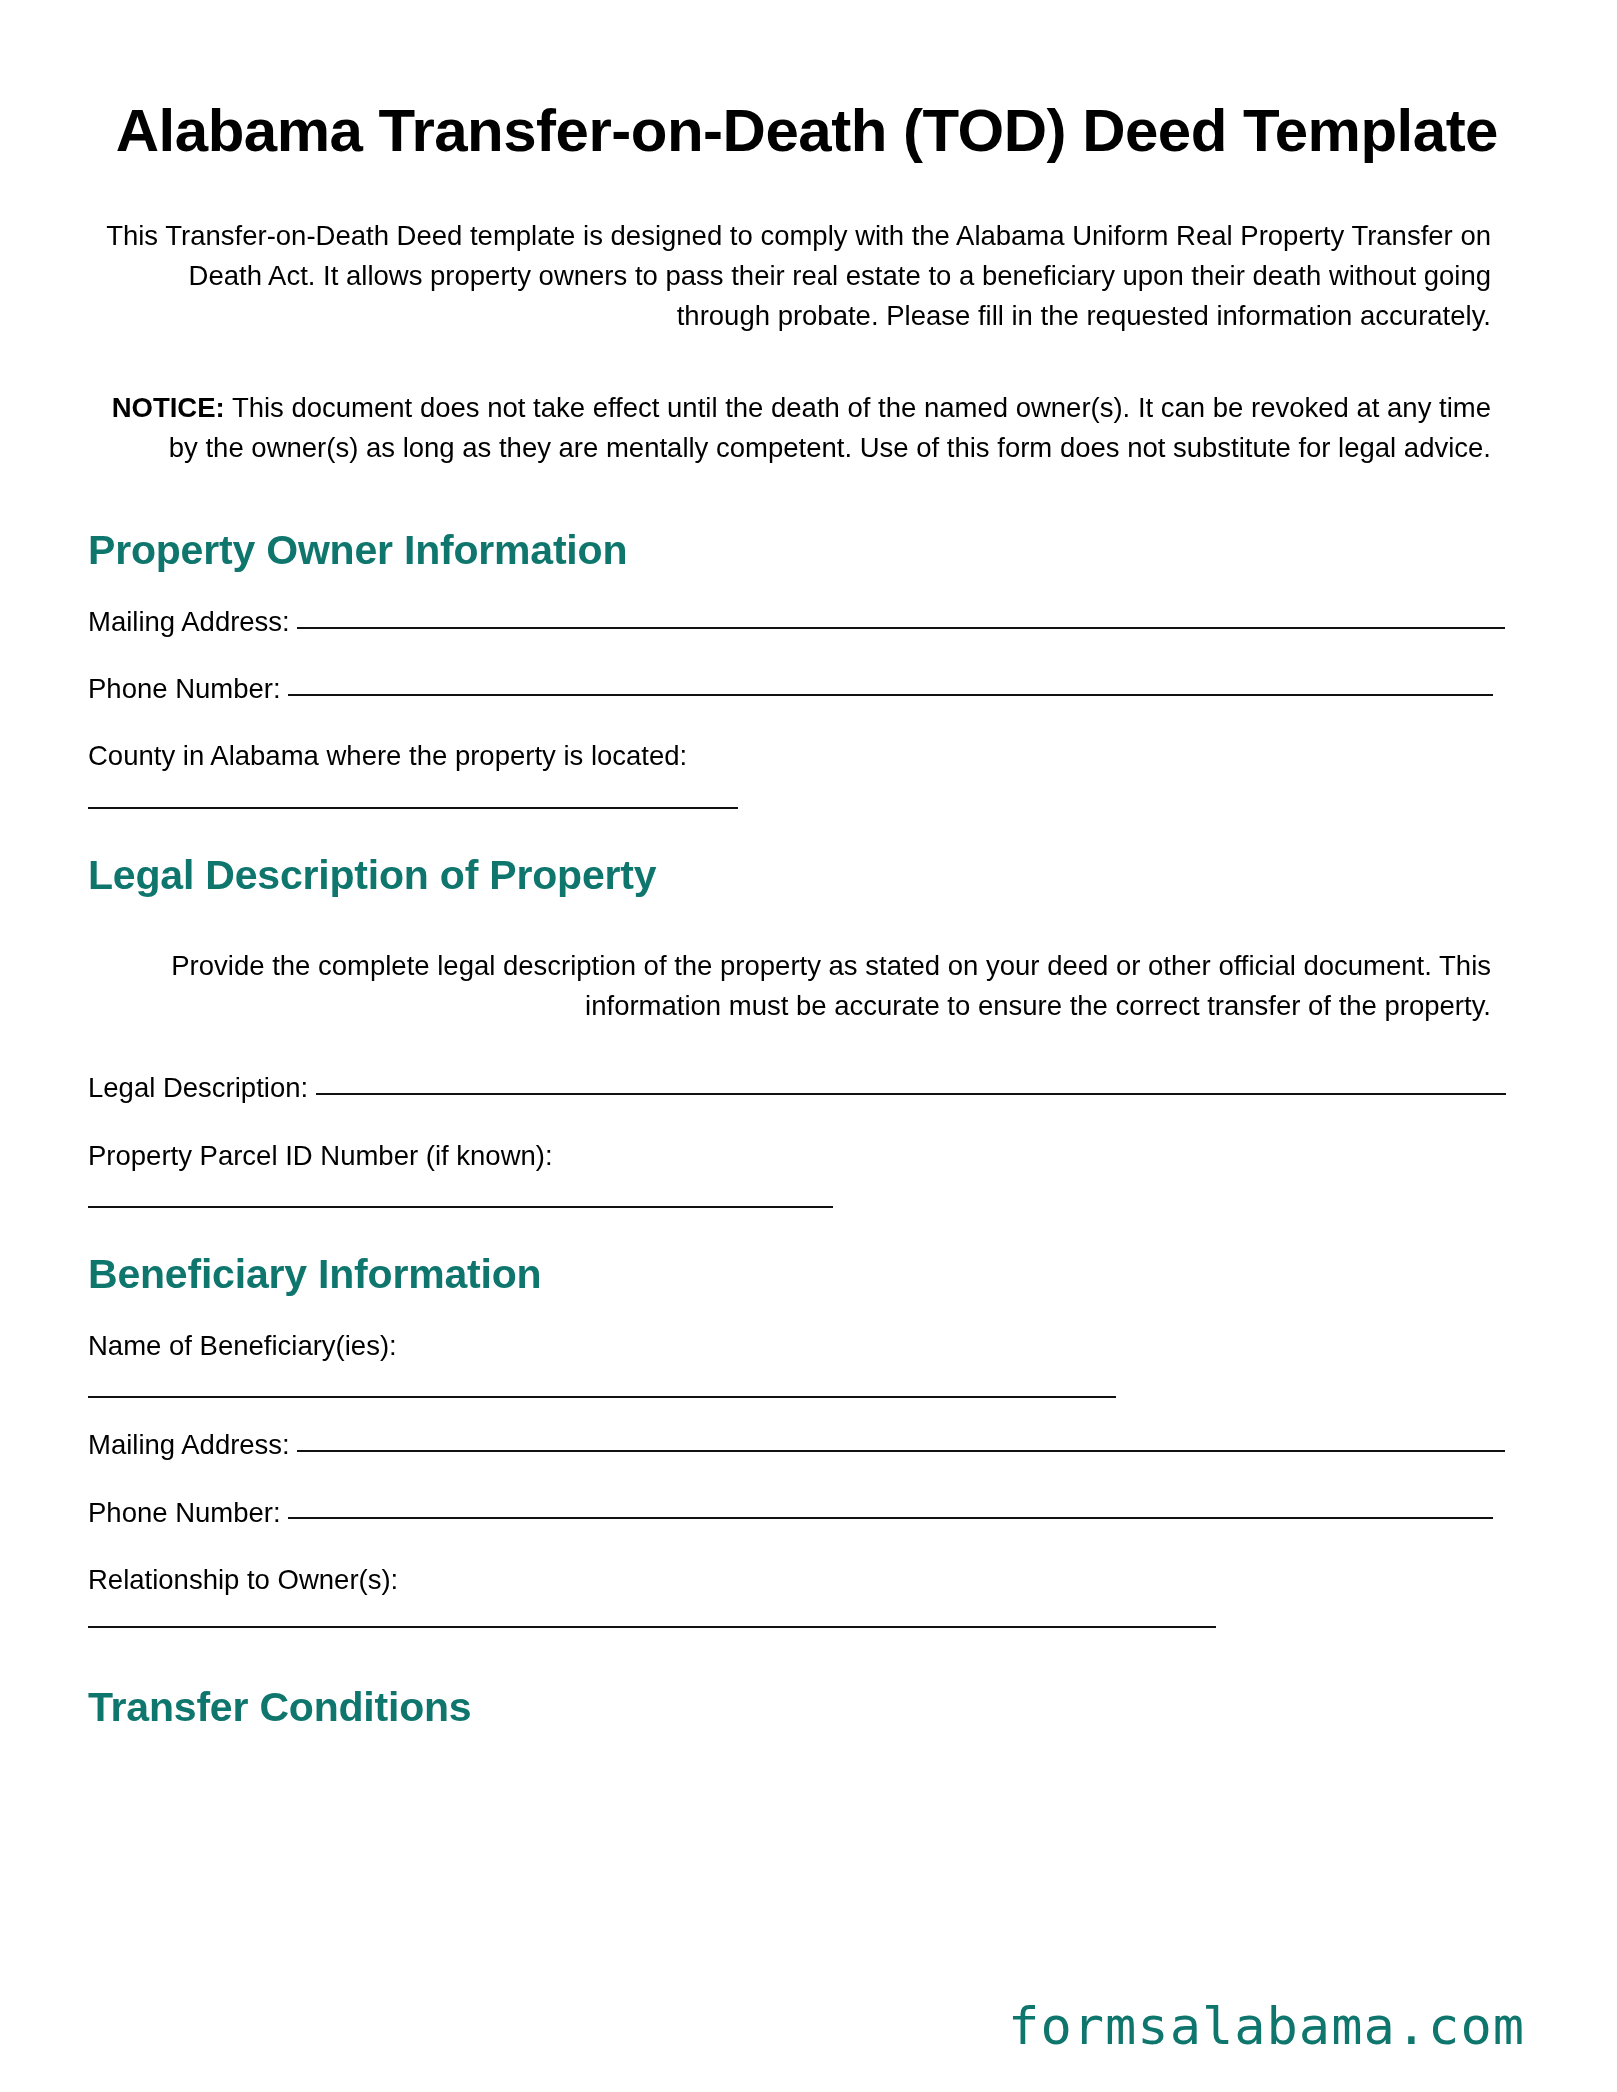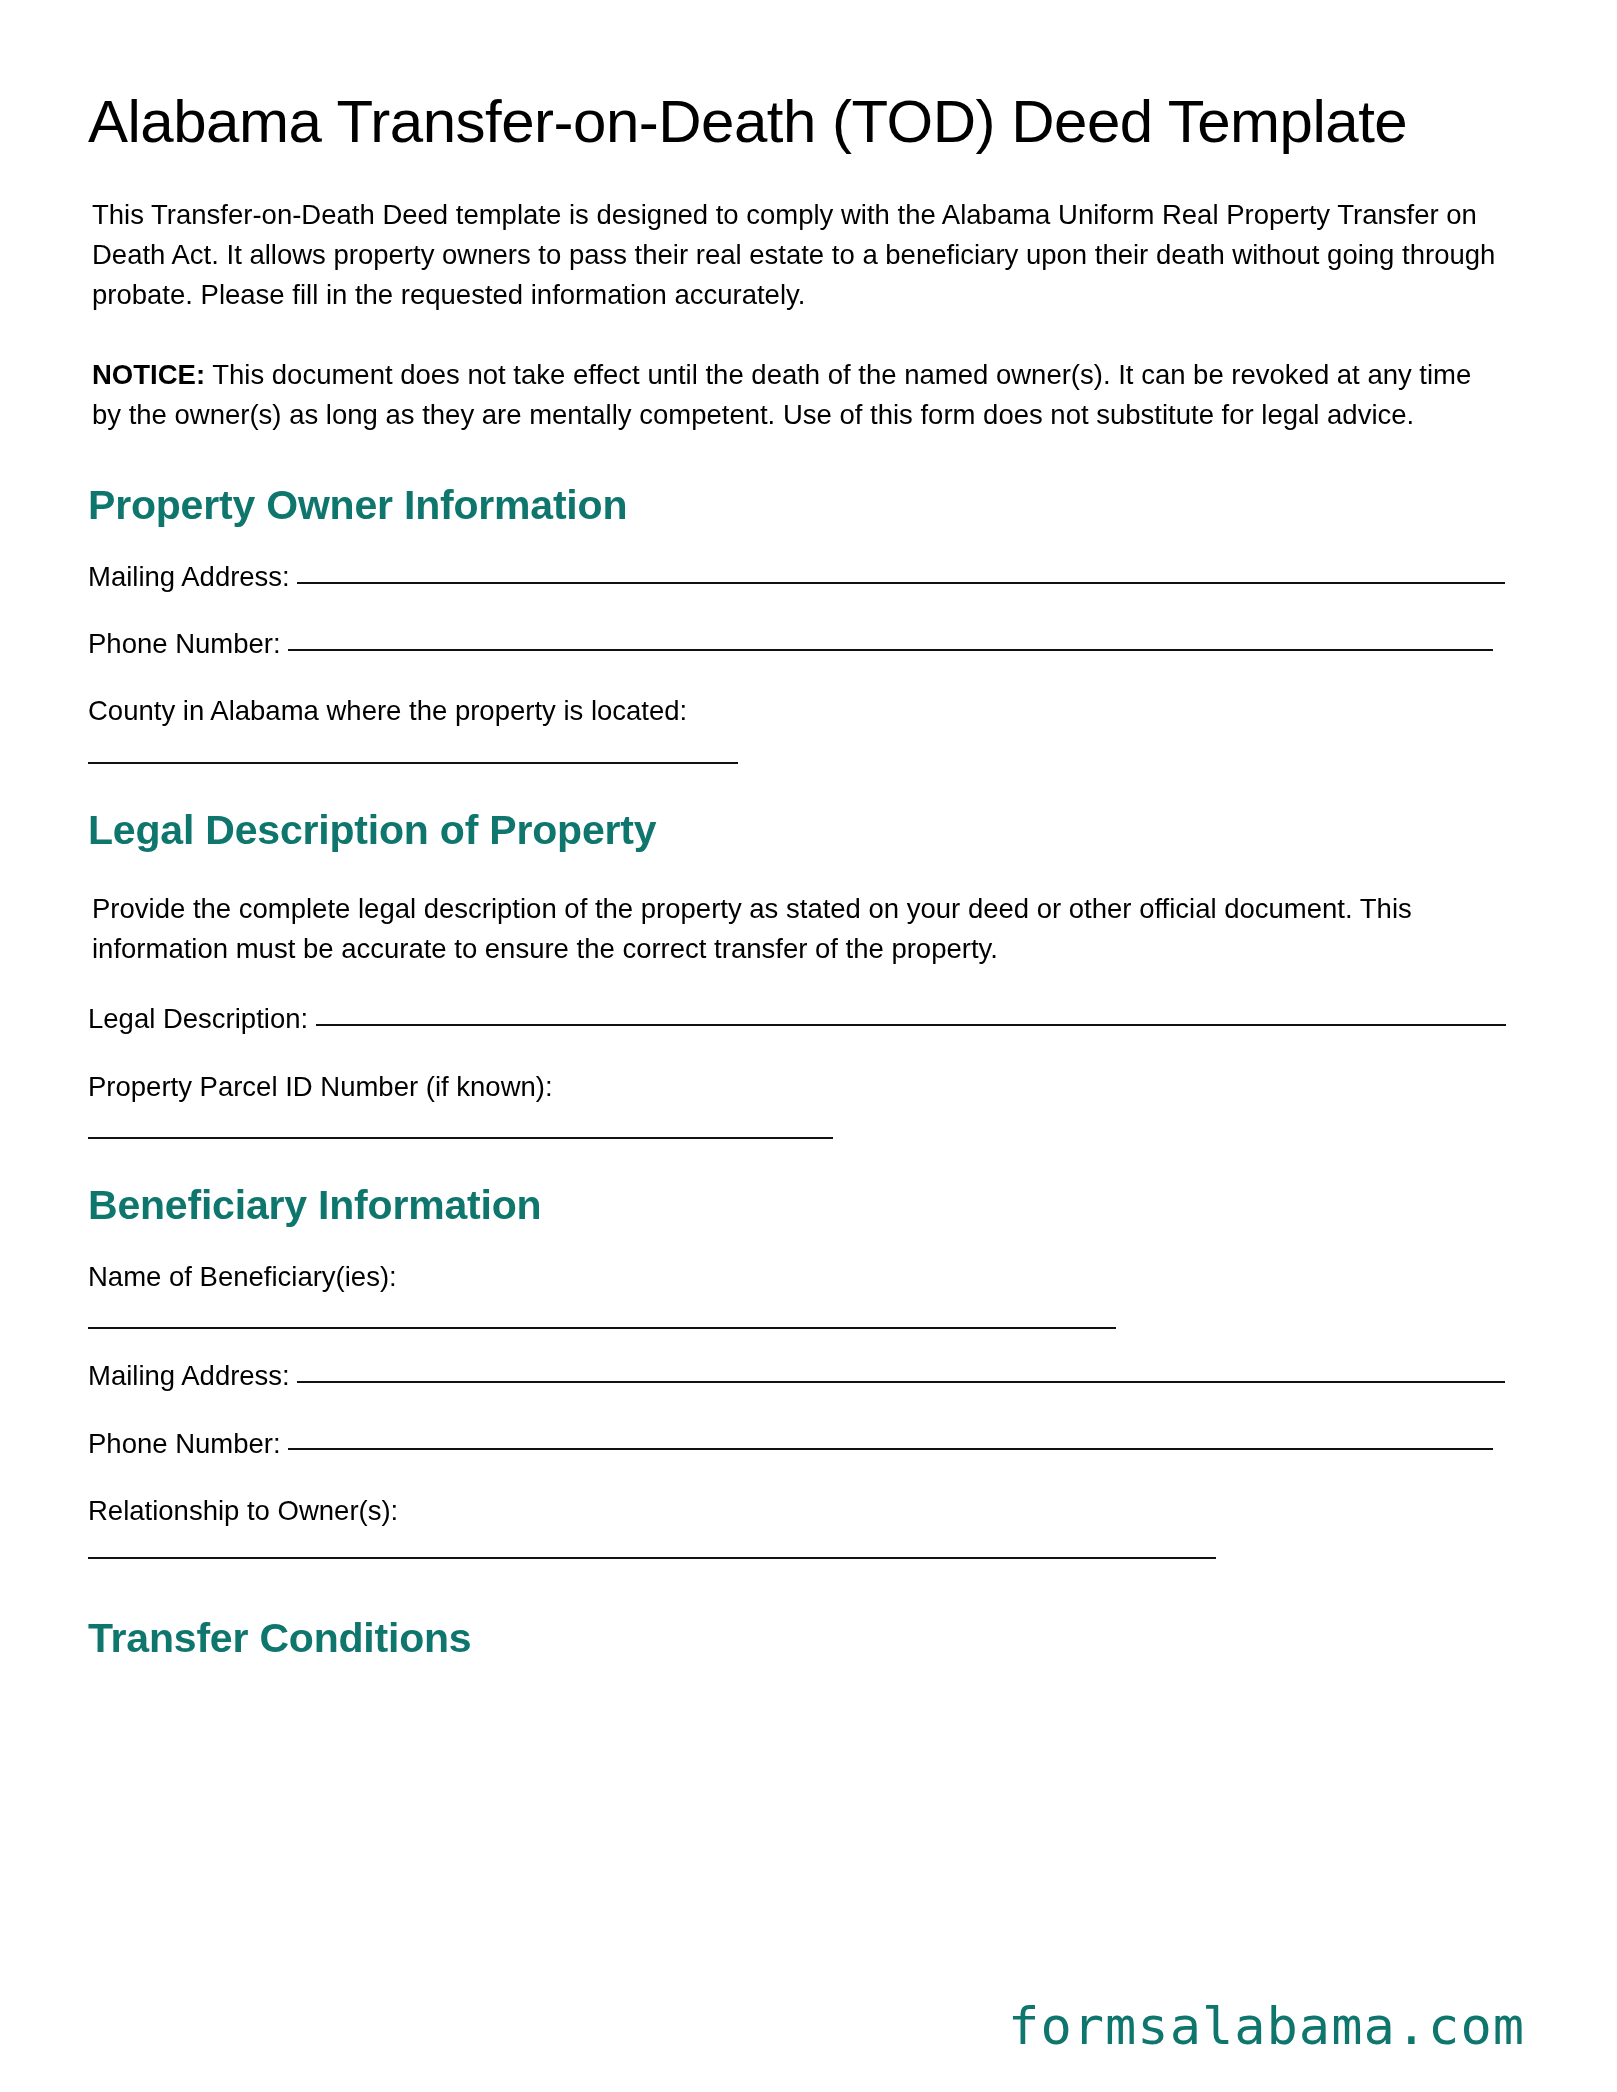--- a/index.html
+++ b/index.html
@@ -25,37 +25,39 @@
     width: 1617px;
     height: 2092px;
     background: #ffffff;
     box-sizing: border-box;
     padding: 0 110px 0 88px;
   }
 
   
   .doc-title {
     font-size: 60px;
-    font-weight: normal;
+    font-weight: bold;
     line-height: 1.12;
     letter-spacing: -0.5px;
-    margin: 0;
+    margin: 9px;
     padding-top: 88px;
     max-width: 1420px;
     color: #000;
+    text-align: right;
   }
 
   
   .para {
     font-size: 27.5px;
     line-height: 1.45;
-    margin: 4px;
+    margin: 16px;
     padding-top: 36px;
     max-width: 1420px;
     color: #000;
+    text-align: right;
   }
   .para.tight {
     padding-top: 30px;
   }
   .para b, .notice-label {
     font-weight: bold;
   }
 
   
   .section-heading {

